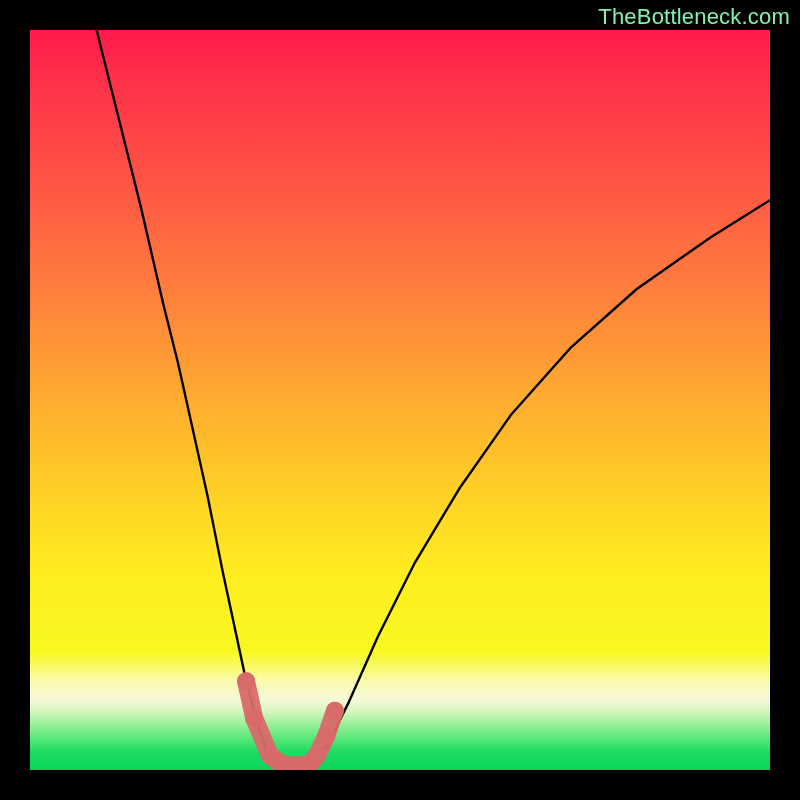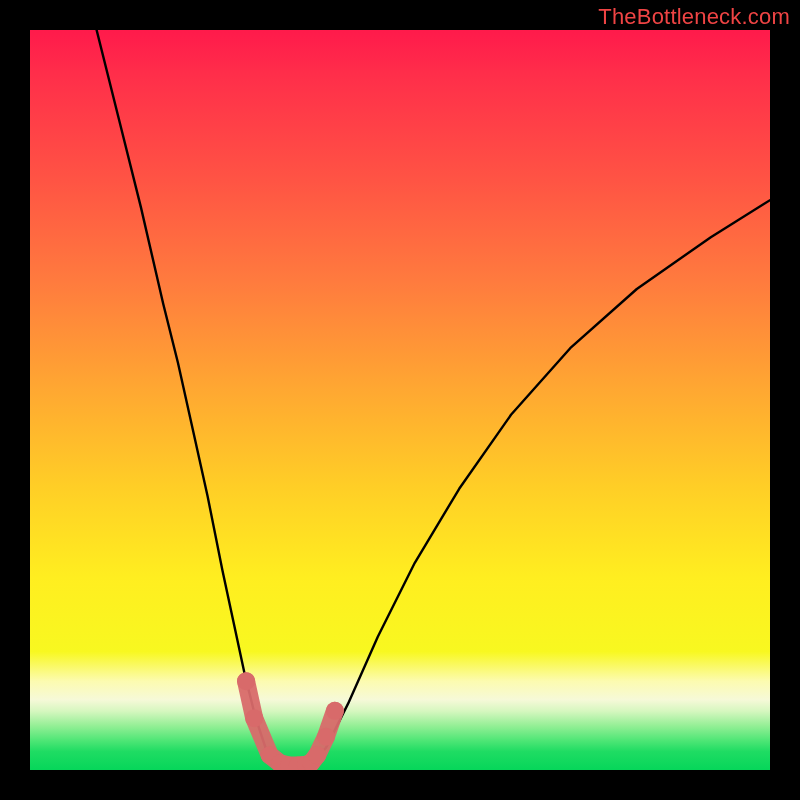--- a/index.html
+++ b/index.html
@@ -10,21 +10,21 @@
     height: 800px;
     background: #000;
   }
   .watermark {
     position: absolute;
     top: 4px;
     right: 10px;
     font-family: Arial, Helvetica, sans-serif;
     font-size: 22px;
     font-weight: 500;
-    color: #ef4444;
+    color: #86efac;
     letter-spacing: 0.2px;
     z-index: 50;
   }
   .plot-area {
     position: absolute;
     left: 30px;
     top: 30px;
     width: 740px;
     height: 740px;
     overflow: hidden;

